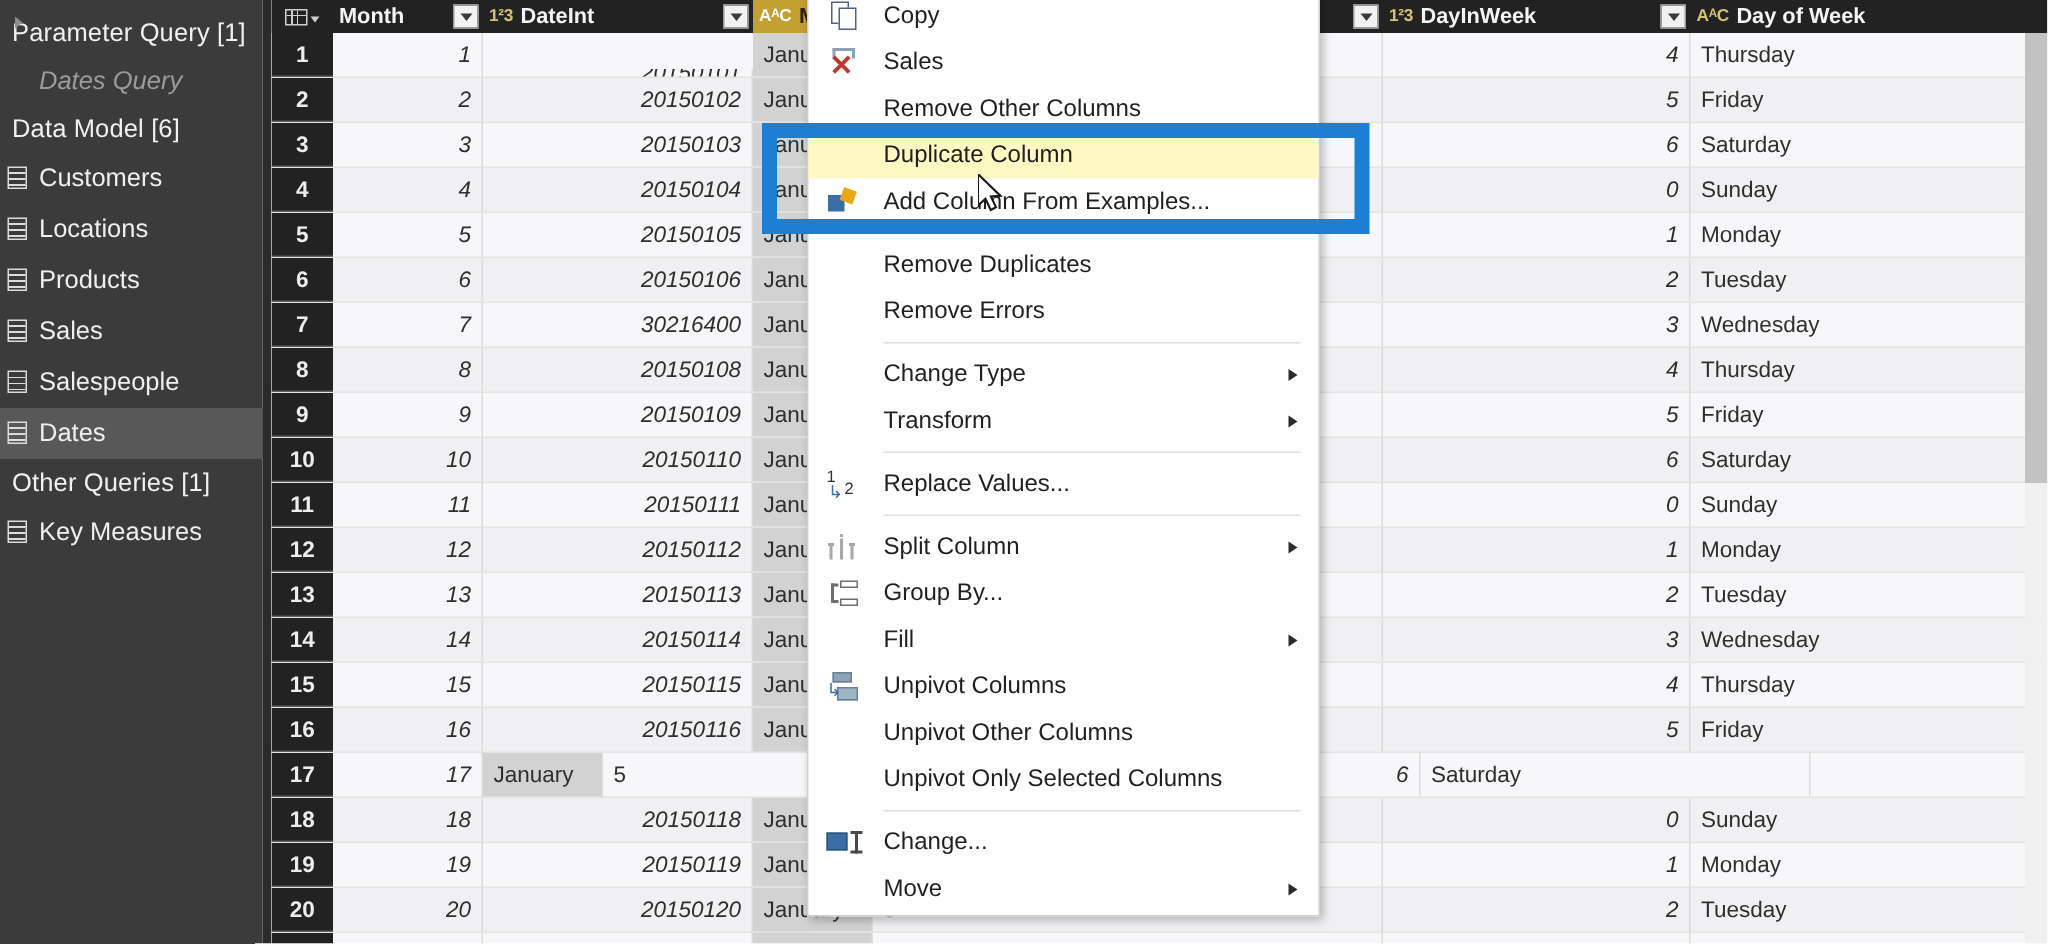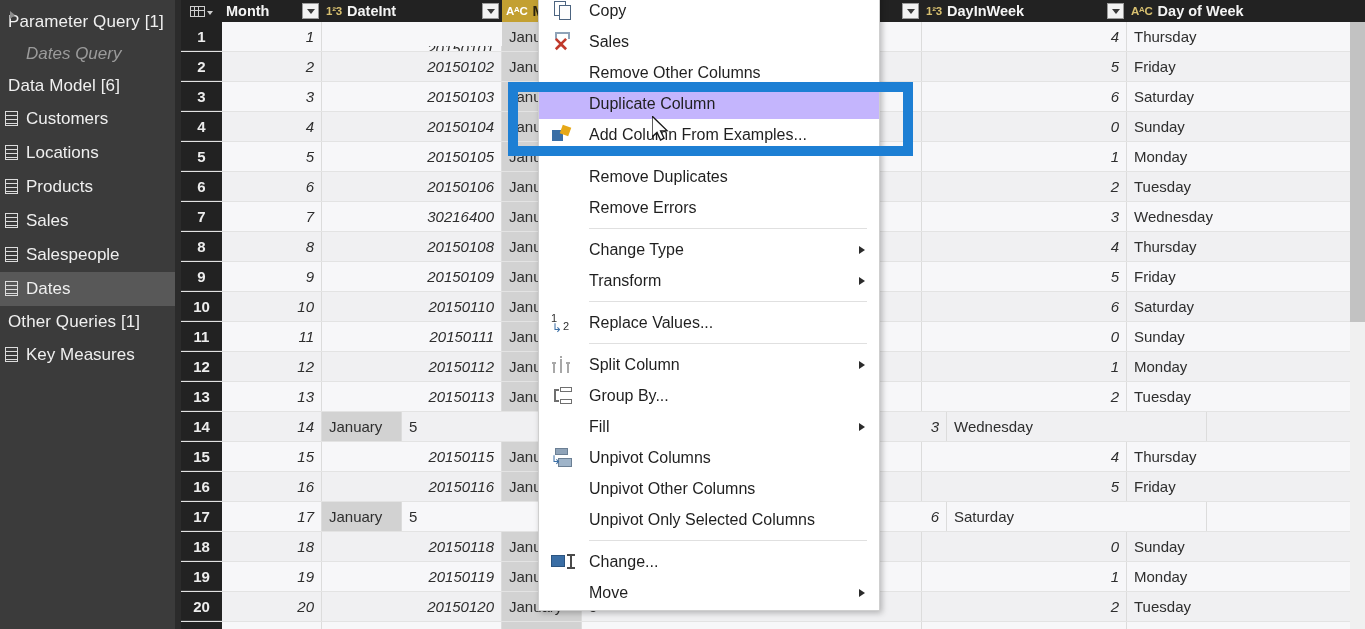--- a/index.html
+++ b/index.html
@@ -193,21 +193,21 @@
   .mi {
     position: relative;
     height: 31px;
     display: flex; align-items: center;
     font-size: 16px;
     color: #1f1f1f;
     padding-left: 50px;
     white-space: nowrap;
     cursor: default;
   }
-  .mi.hl { background: #c4b5fd; }
+  .mi.hl { background: #fef9c3; }
   .mi .ico {
     position: absolute; left: 10px; top: 50%;
     transform: translateY(-50%);
     width: 26px; height: 22px;
     display: flex; align-items: center; justify-content: center;
   }
   .mi .arrow {
     position: absolute; right: 14px; top: 50%;
     margin-top: -4px;
     width: 0; height: 0;
@@ -468,20 +468,21 @@
           <div class="cell num" style="width: 100px; flex-basis: 100px;">13</div>
           <div class="cell num" style="width: 180px; flex-basis: 180px;">20150113</div>
           <div class="cell txt selcol" style="width: 80px; flex-basis: 80px;">January</div>
           <div class="cell txt" style="width: 340px; flex-basis: 340px;">5</div>
           <div class="cell num" style="width: 205px; flex-basis: 205px;">2</div>
           <div class="cell txt" style="width: 260px; flex-basis: 260px;">Tuesday</div>
         </div>
         <div class="row alt">
           <div class="cell-rownum">14</div>
           <div class="cell num" style="width: 100px; flex-basis: 100px;">14</div>
+          <div class="cell num" style="width: 180px; flex-basis: 180px;">20150114</div>
           <div class="cell txt selcol" style="width: 80px; flex-basis: 80px;">January</div>
           <div class="cell txt" style="width: 340px; flex-basis: 340px;">5</div>
           <div class="cell num" style="width: 205px; flex-basis: 205px;">3</div>
           <div class="cell txt" style="width: 260px; flex-basis: 260px;">Wednesday</div>
         </div>
         <div class="row">
           <div class="cell-rownum">15</div>
           <div class="cell num" style="width: 100px; flex-basis: 100px;">15</div>
           <div class="cell num" style="width: 180px; flex-basis: 180px;">20150115</div>
           <div class="cell txt selcol" style="width: 80px; flex-basis: 80px;">January</div>

